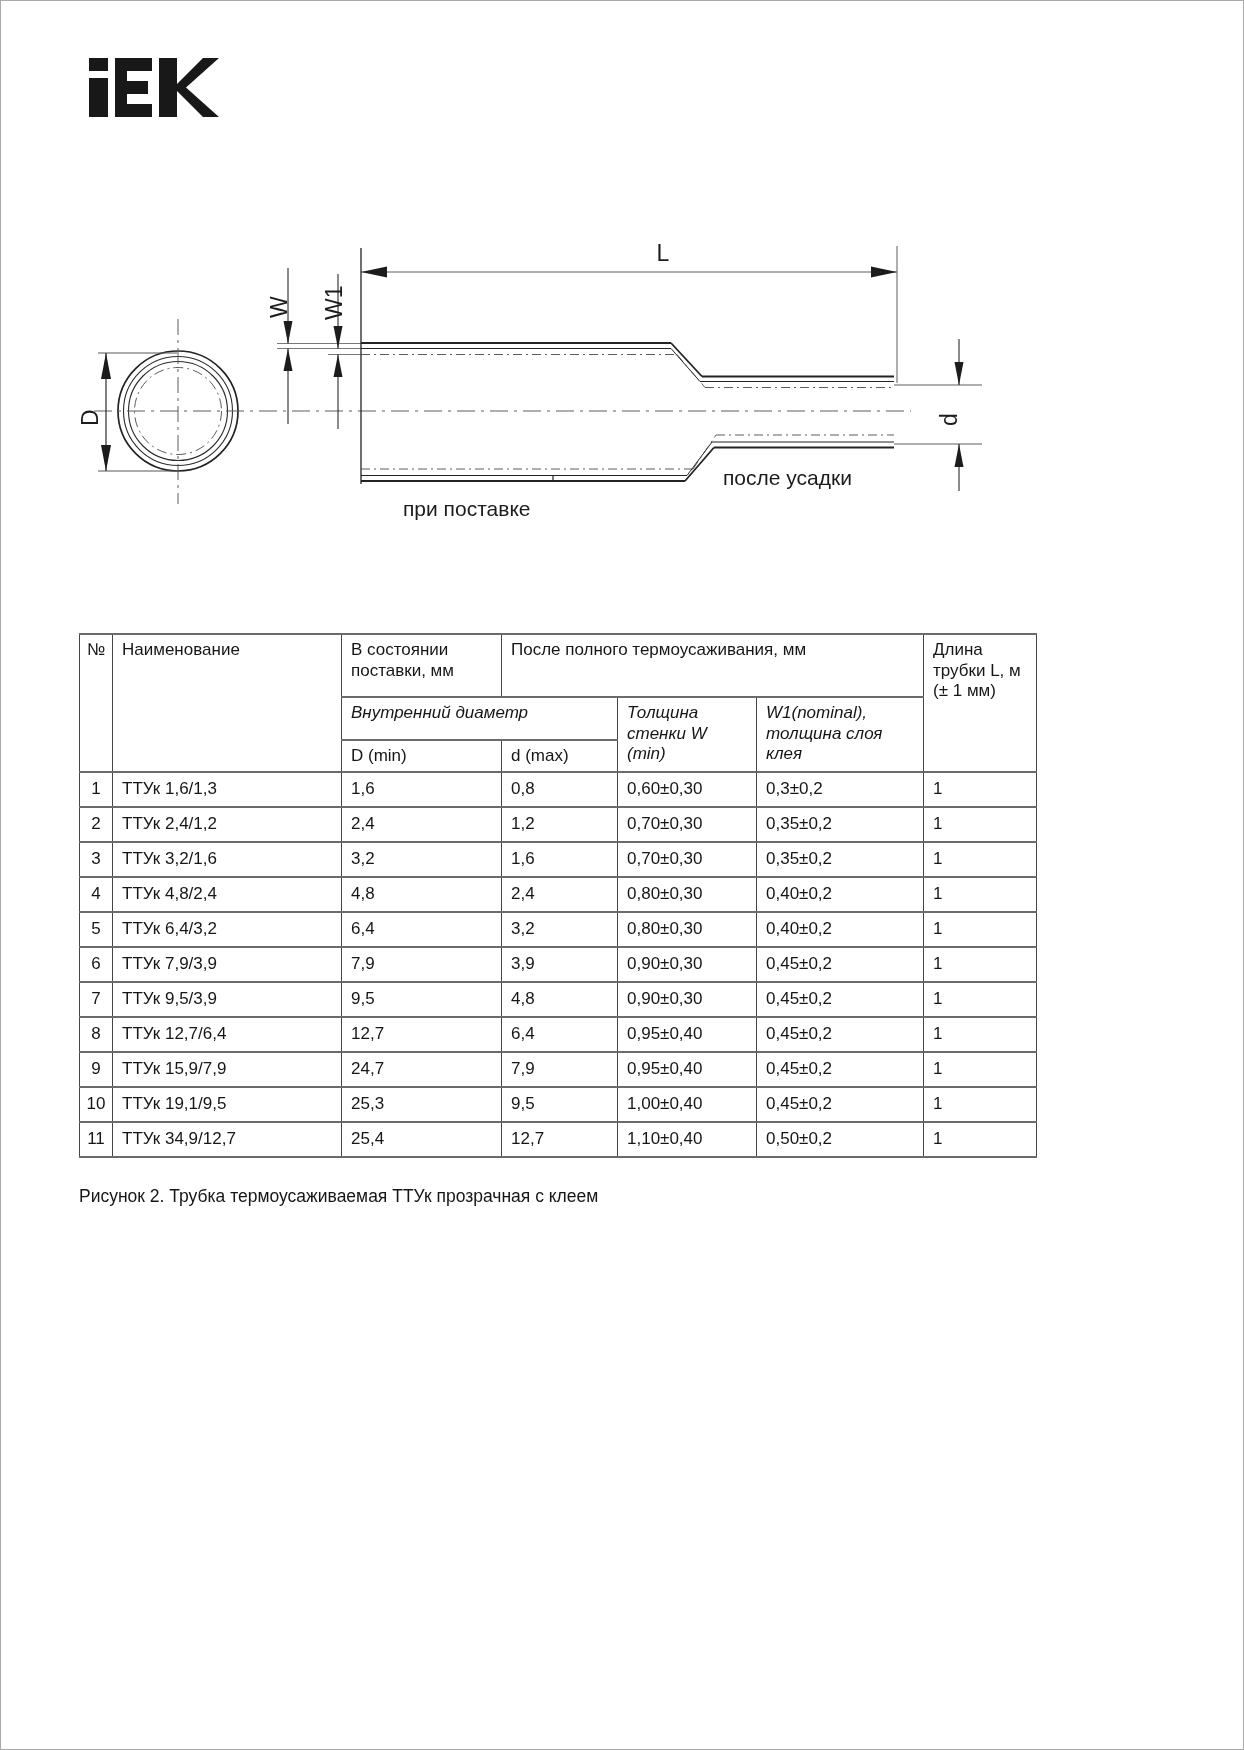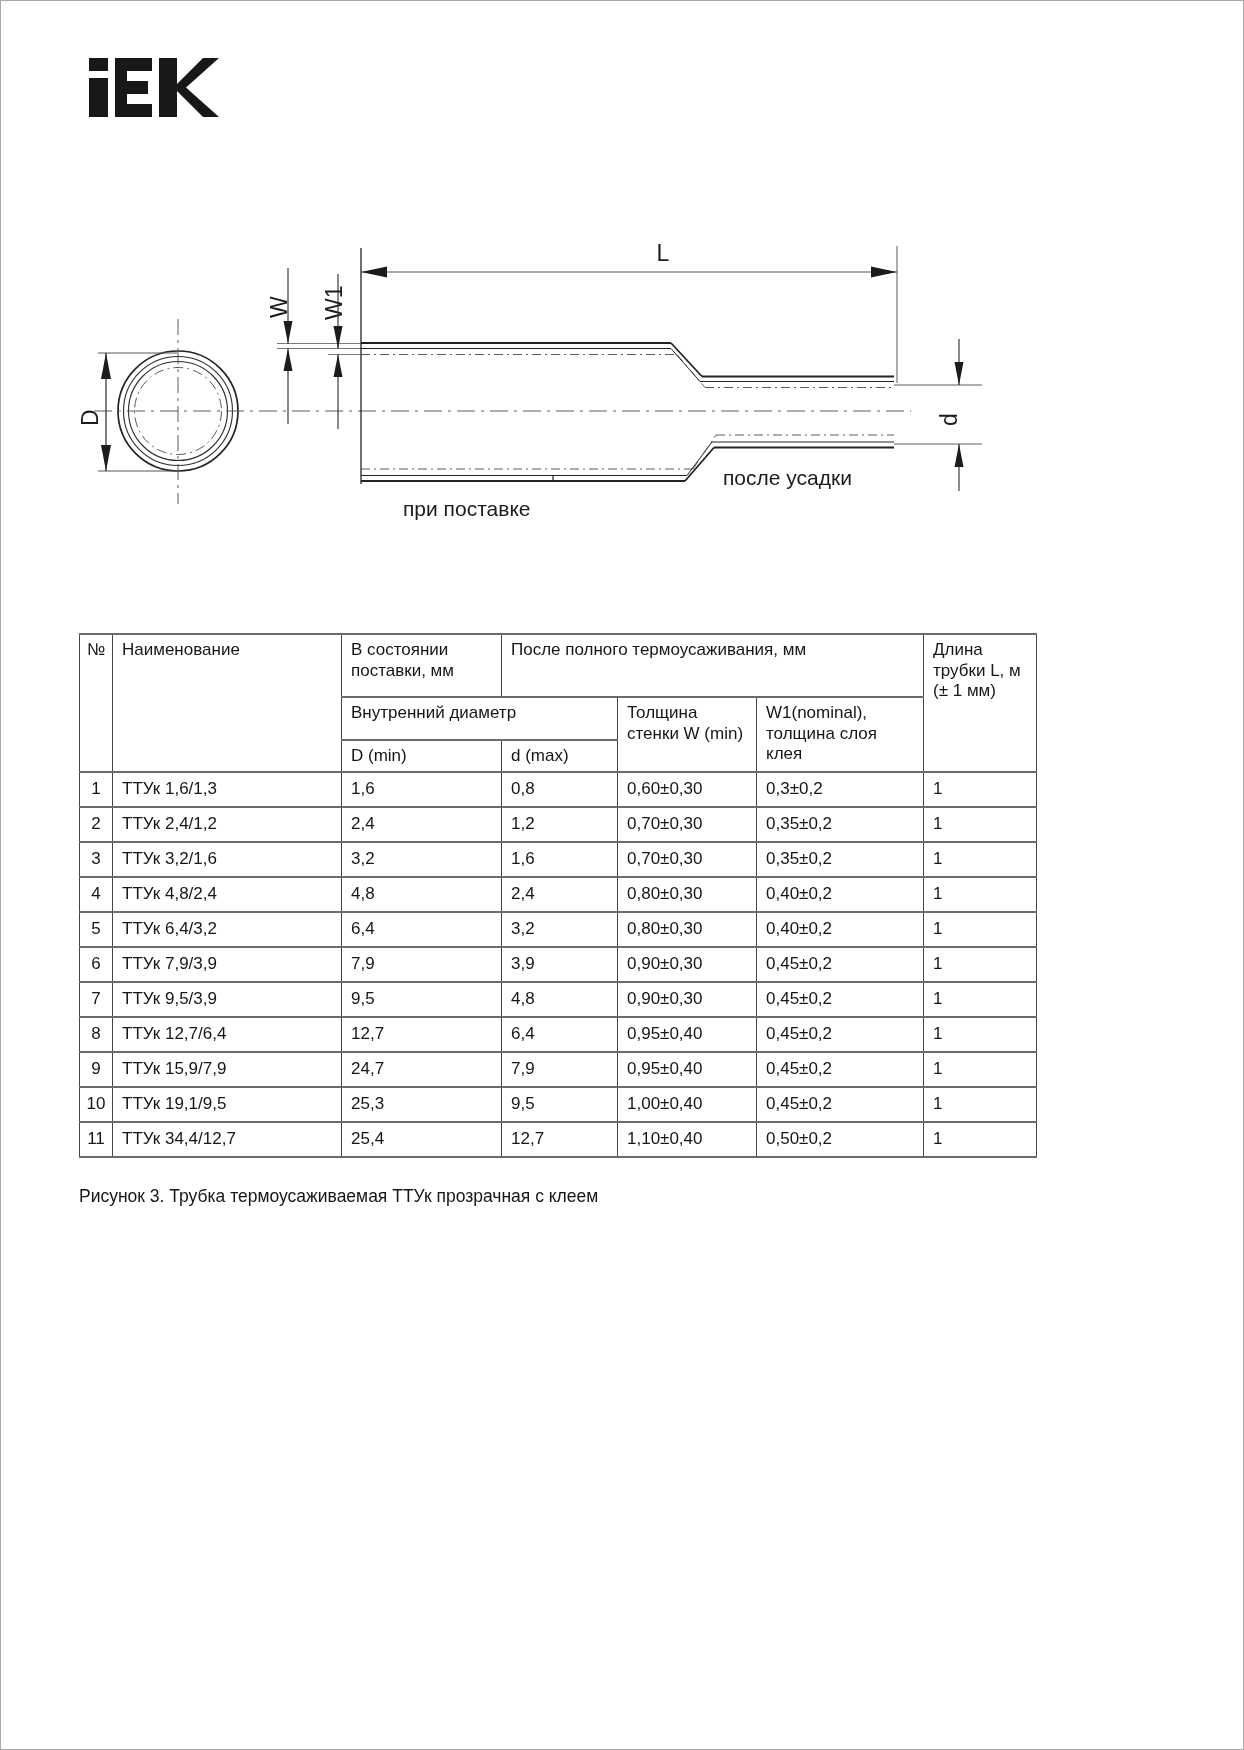--- a/index.html
+++ b/index.html
@@ -22,21 +22,21 @@
   }
   table.spec th, table.spec td {
     border-left:1px solid #454545; border-right:1px solid #454545;
     border-top:2px solid #6b6b6b; border-bottom:2px solid #6b6b6b;
     font-weight:normal; text-align:left; overflow:hidden;
   }
   table.spec th { padding:5px 8px 4px 9px; vertical-align:top; }
   table.spec td { padding:2px 8px 2px 9px; vertical-align:middle; }
   table.spec .c-num { text-align:center; padding-left:2px; padding-right:2px; }
   tr.h1 { height:63px; }
-  tr.h2 { height:43px; }
+  tr.h2 { height:43px;font-style:italic; }
   tr.h3 { height:30px; }
   tbody tr { height:35px; }
 
   .caption { position:absolute; left:78px; top:1185px; font-size:17.5px; color:#161616; }
 </style>
 </head>
 <body>
 
 <div class="page">
 
@@ -258,25 +258,25 @@
           <td class="c-num">10</td>
           <td>ТТУк 19,1/9,5</td>
           <td>25,3</td>
           <td>9,5</td>
           <td>1,00±0,40</td>
           <td>0,45±0,2</td>
           <td>1</td>
         </tr>
       <tr>
           <td class="c-num">11</td>
-          <td>ТТУк 34,4/12,7</td>
+          <td>ТТУк 34,9/12,7</td>
           <td>25,4</td>
           <td>12,7</td>
           <td>1,10±0,40</td>
           <td>0,50±0,2</td>
           <td>1</td>
         </tr>
     </tbody>
   </table>
 
-  <div class="caption">Рисунок 3. Трубка термоусаживаемая ТТУк прозрачная с клеем</div>
+  <div class="caption">Рисунок 2. Трубка термоусаживаемая ТТУк прозрачная с клеем</div>
 
 </div>
 
 </body></html>

